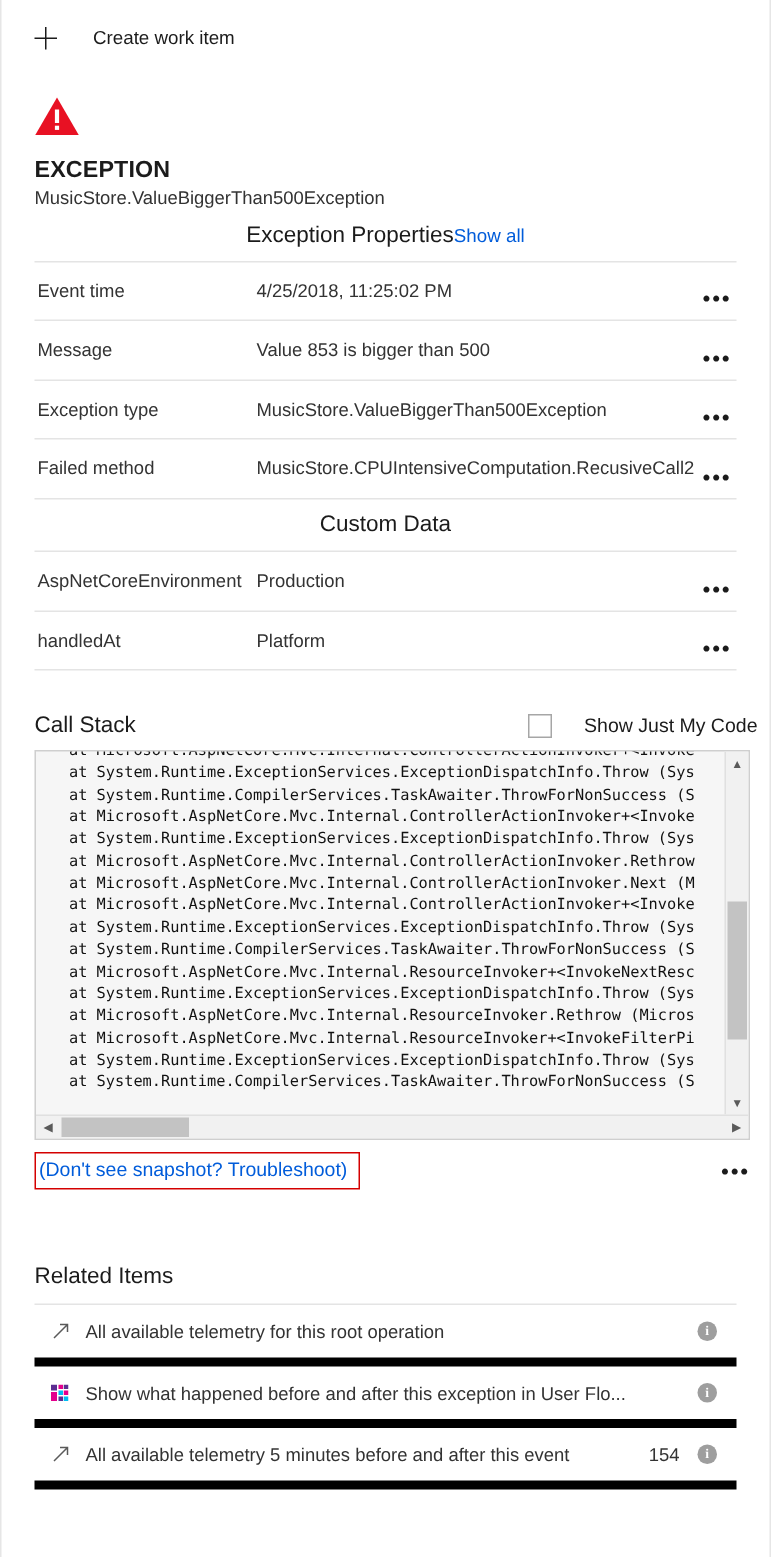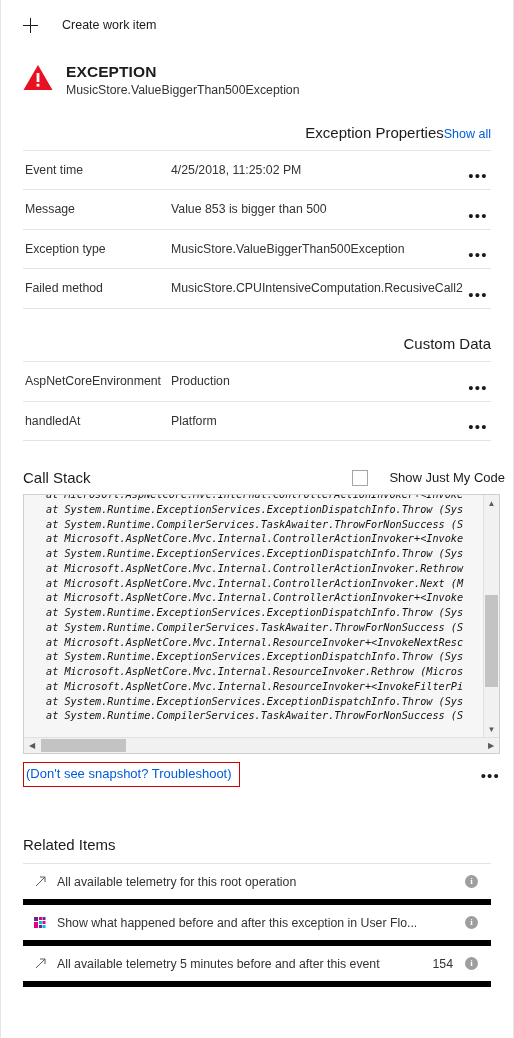--- a/index.html
+++ b/index.html
@@ -62,20 +62,21 @@
     color: #1b1b1b;
     line-height: 1;
   }
 
   
   .exc-header {
     display: flex;
     align-items: flex-start;
     padding: 18px 0 0 22px;
     gap: 13px;
+    flex-direction: column;
   }
   .exc-icon {
     width: 30px;
     height: 27px;
     flex: 0 0 auto;
     margin-top: 2px;
   }
   .exc-text { padding-top: 1px; }
   .exc-title {
     font-size: 15.5px;
@@ -88,23 +89,23 @@
     font-size: 12.3px;
     color: #333333;
     margin-top: 2px;
     line-height: 1.2;
   }
 
   
   .section-head {
     display: flex;
     align-items: baseline;
-    justify-content: flex-end;
+    justify-content: center;
     padding: 0 22px 0 22px;
-    margin-top: 26px;
+    margin-top: 8px;
   }
   .section-title {
     font-size: 15px;
     color: #1b1b1b;
     font-weight: normal;
   }
   .link {
     font-size: 12.5px;
     color: #015cda;
     cursor: pointer;
@@ -194,21 +195,20 @@
   .stack-lines {
     position: absolute;
     left: 0;
     top: -7px;
     right: 16px;
     bottom: 16px;
     overflow: hidden;
     padding-left: 22px;
     box-sizing: border-box;
     white-space: nowrap;
-    font-style: italic;
   }
   .stack-line {
     font-family: "DejaVu Sans Mono", monospace;
     font-size: 10.2px;
     line-height: 14.75px;
     color: #111111;
     white-space: pre;
   }
 
   

